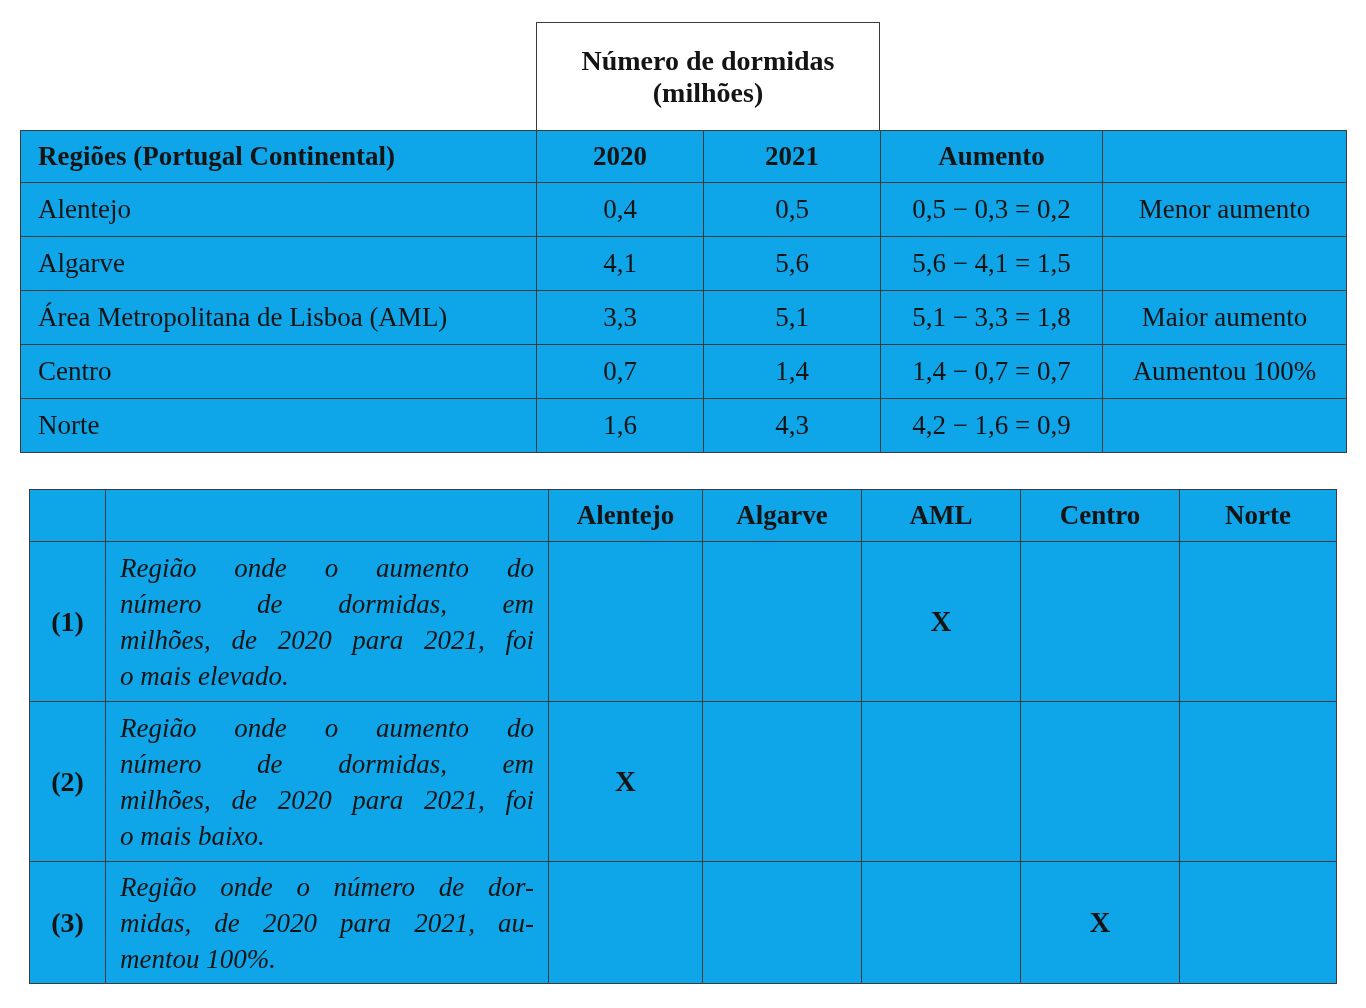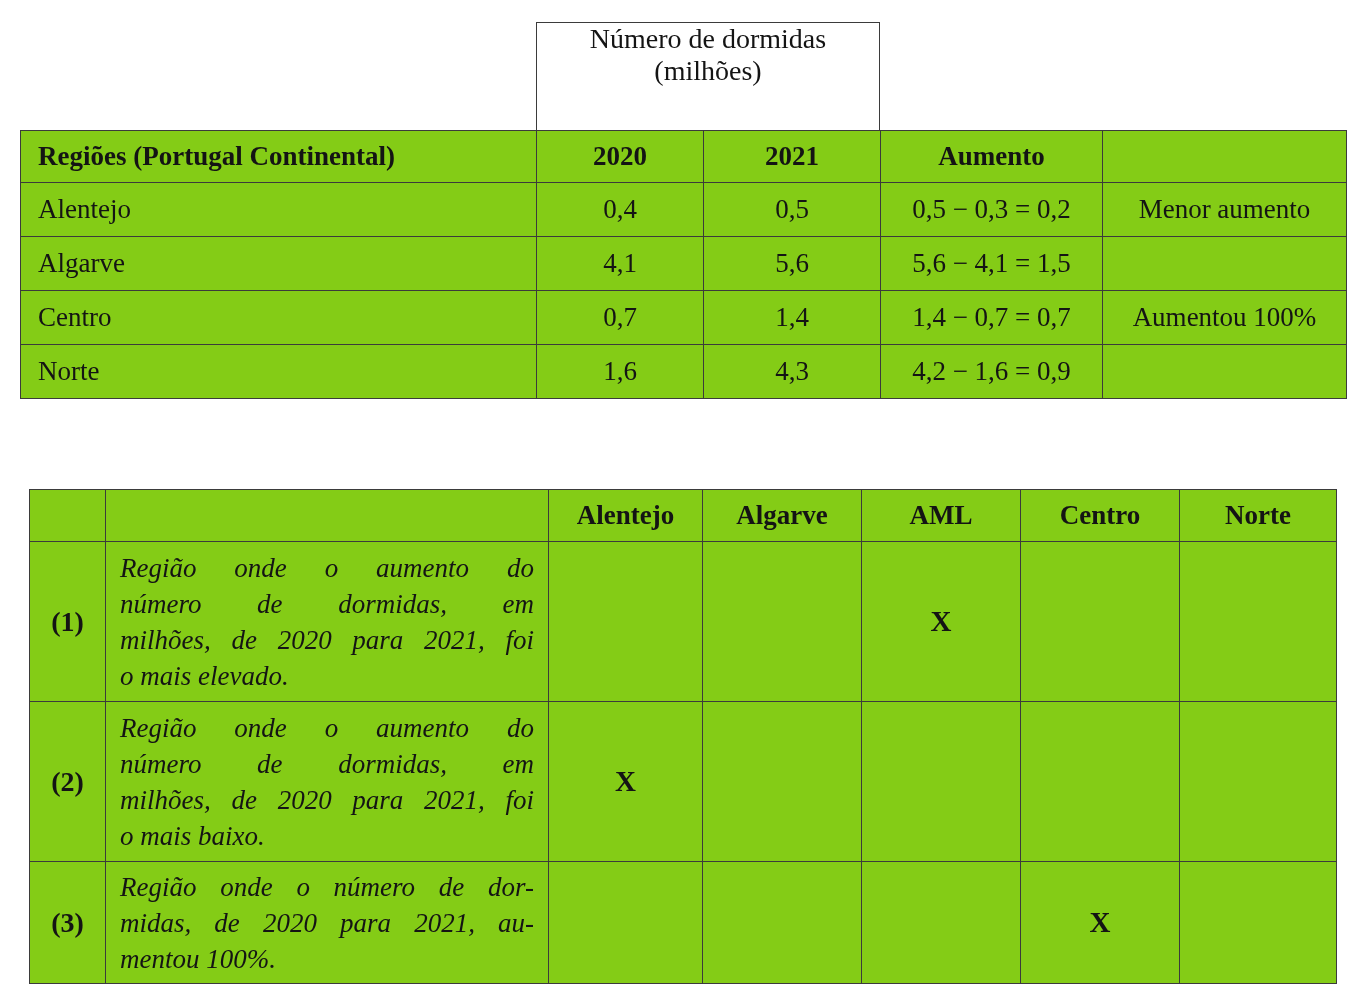--- a/index.html
+++ b/index.html
@@ -4,32 +4,32 @@
 <style>
   html, body { margin: 0; padding: 0; background: #ffffff; }
   body {
     width: 1366px; height: 1008px;
     font-family: "Liberation Serif", "DejaVu Serif", serif;
     color: #141414;
   }
   .canvas { position: relative; width: 1366px; height: 1008px; background: #ffffff; overflow: hidden; }
 
   
-  table { border-collapse: collapse; table-layout: fixed; background: #84cc16; }
+  table { border-collapse: collapse; table-layout: fixed; background: #0ea5e9; }
   td, th { border: 1.5px solid #3b3b3b; vertical-align: middle; padding: 0; overflow: hidden; }
   th { font-weight: bold; }
 
   
   .t1-wrap { position: absolute; left: 20px; top: 22px; width: 1326px; }
   .t1-spanbox {
     position: absolute; left: 516px; top: 0; width: 344px; height: 108px;
     box-sizing: border-box;
     border: 1.5px solid #3b3b3b; border-bottom: none;
-    display: flex; flex-direction: column; justify-content: flex-start; align-items: center;
-    font-weight: normal; font-size: 28px;
+    display: flex; flex-direction: column; justify-content: center; align-items: center;
+    font-weight: bold; font-size: 28px;
   }
   .t1 { position: absolute; left: 0; top: 108px; width: 1326px; font-size: 27px; }
   .t1 tr.hdr { height: 52px; }
   .t1 tr.data { height: 54px; }
   .t1 .region-col { text-align: left; padding-left: 17px; }
   .t1 .num-col, .t1 .calc-col, .t1 .note-col { text-align: center; }
   .t1 th.aumento { font-weight: bold; }
 
   
   .t2 { position: absolute; left: 29px; top: 489px; width: 1307px; font-size: 27px; }
@@ -77,20 +77,27 @@
         <td class="num-col">0,5</td>
         <td class="calc-col">0,5 − 0,3 = 0,2</td>
         <td class="note-col">Menor aumento</td>
       </tr>
       <tr class="data">
         <td class="region-col">Algarve</td>
         <td class="num-col">4,1</td>
         <td class="num-col">5,6</td>
         <td class="calc-col">5,6 − 4,1 = 1,5</td>
         <td class="note-col"></td>
+      </tr>
+      <tr class="data">
+        <td class="region-col">Área Metropolitana de Lisboa (AML)</td>
+        <td class="num-col">3,3</td>
+        <td class="num-col">5,1</td>
+        <td class="calc-col">5,1 − 3,3 = 1,8</td>
+        <td class="note-col">Maior aumento</td>
       </tr>
       <tr class="data">
         <td class="region-col">Centro</td>
         <td class="num-col">0,7</td>
         <td class="num-col">1,4</td>
         <td class="calc-col">1,4 − 0,7 = 0,7</td>
         <td class="note-col">Aumentou 100%</td>
       </tr>
       <tr class="data">
         <td class="region-col">Norte</td>

